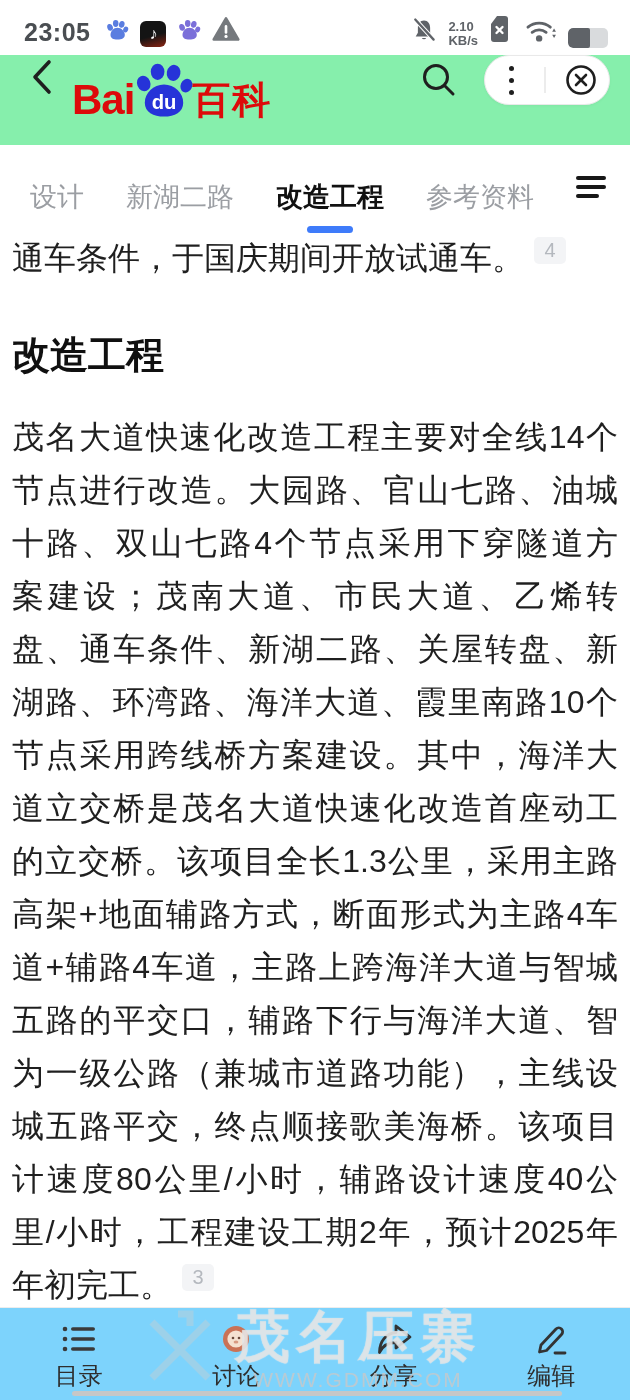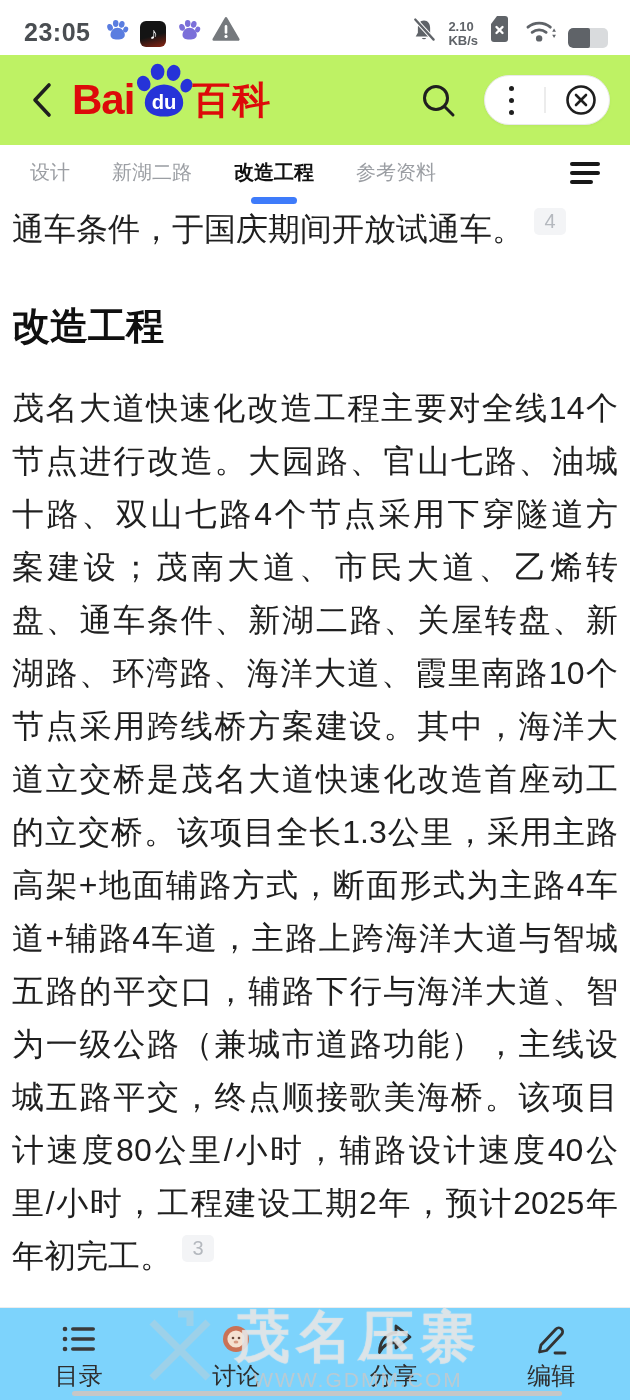--- a/index.html
+++ b/index.html
@@ -12,35 +12,35 @@
   
   .statusbar{height:55px;display:flex;align-items:center;justify-content:space-between;padding:6px 22px 0 24px;box-sizing:border-box;}
   .sb-left,.sb-right{display:flex;align-items:flex-end;gap:10px;}
   .sb-time{font-size:25px;color:#4a4e52;font-weight:600;letter-spacing:.5px;margin-right:4px;}
   .speed{display:flex;flex-direction:column;line-height:14px;font-size:13px;color:#5f6368;font-weight:600;}
   .battery{width:40px;height:20px;border-radius:5px;background:#d9dbdd;position:relative;overflow:hidden;}
   .battery .fill{position:absolute;left:0;top:0;bottom:0;width:55%;background:#5f6368;border-radius:5px 2px 2px 5px;}
   .battery:after{content:"";position:absolute;right:-4px;top:6px;width:3px;height:8px;background:#c9cbcd;border-radius:0 2px 2px 0;}
   .douyin{width:26px;height:26px;border-radius:6px;background:linear-gradient(165deg,#141414 55%,#8c2412 100%);color:#fff;font-size:16px;display:flex;align-items:center;justify-content:center;font-weight:700;}
   
-  .header{height:90px;display:flex;align-items:center;padding:0 20px;box-sizing:border-box;background:#bef264;}
+  .header{height:90px;display:flex;padding:0 20px;box-sizing:border-box;background:#86efac;}
   .back{width:44px;height:44px;display:flex;align-items:center;justify-content:center;}
   .logo{display:flex;align-items:center;margin-left:8px;}
   .logo .bai{font-size:42px;font-weight:800;color:#dd0a0a;letter-spacing:-1px;}
   .logo .paw{margin:-14px -4px 0 -2px;position:relative;}
   .logo .baike{font-size:38px;font-weight:800;color:#dd0a0a;letter-spacing:2px;}
   .header-spacer{flex:1;}
   .search-btn{width:48px;height:48px;display:flex;align-items:center;justify-content:center;margin-right:22px;}
   .pill{width:124px;height:48px;border:1.5px solid #e9e9e9;border-radius:26px;display:flex;align-items:center;justify-content:space-around;background:#fff;box-shadow:0 1px 3px rgba(0,0,0,.04);}
   .pill .divider{width:1.5px;height:26px;background:#ececec;}
   .kebab{display:flex;flex-direction:column;gap:7px;align-items:center;width:40px;}
   .kebab i{width:5px;height:5px;border-radius:50%;background:#1f1f1f;}
   
   .tabbar{display:flex;align-items:center;padding:14px 30px 0 30px;column-gap:42px;}
-  .tab{font-size:20px;color:#9b9ea3;position:relative;padding-bottom:18px;white-space:nowrap;}
+  .tab{font-size:27px;color:#9b9ea3;position:relative;padding-bottom:18px;white-space:nowrap;margin-top:20px;}
   .tab.active{color:#111;font-weight:700;}
   .tab-indicator{position:absolute;left:50%;transform:translateX(-50%);bottom:0;width:46px;height:7px;border-radius:4px;background:#3e7bfa;}
   .tab-more{margin-left:auto;display:flex;flex-direction:column;align-items:flex-start;gap:5px;padding-bottom:18px;}
   .tab-more i{display:block;height:4px;background:#171717;border-radius:2px;}
   .tab-more i:nth-child(1){width:30px;}
   .tab-more i:nth-child(2){width:30px;}
   .tab-more i:nth-child(3){width:23px;}
   
   .content{padding:0 12px;}
   .intro-line{font-size:32px;color:#1f1f1f;line-height:46px;margin-top:2px;}

